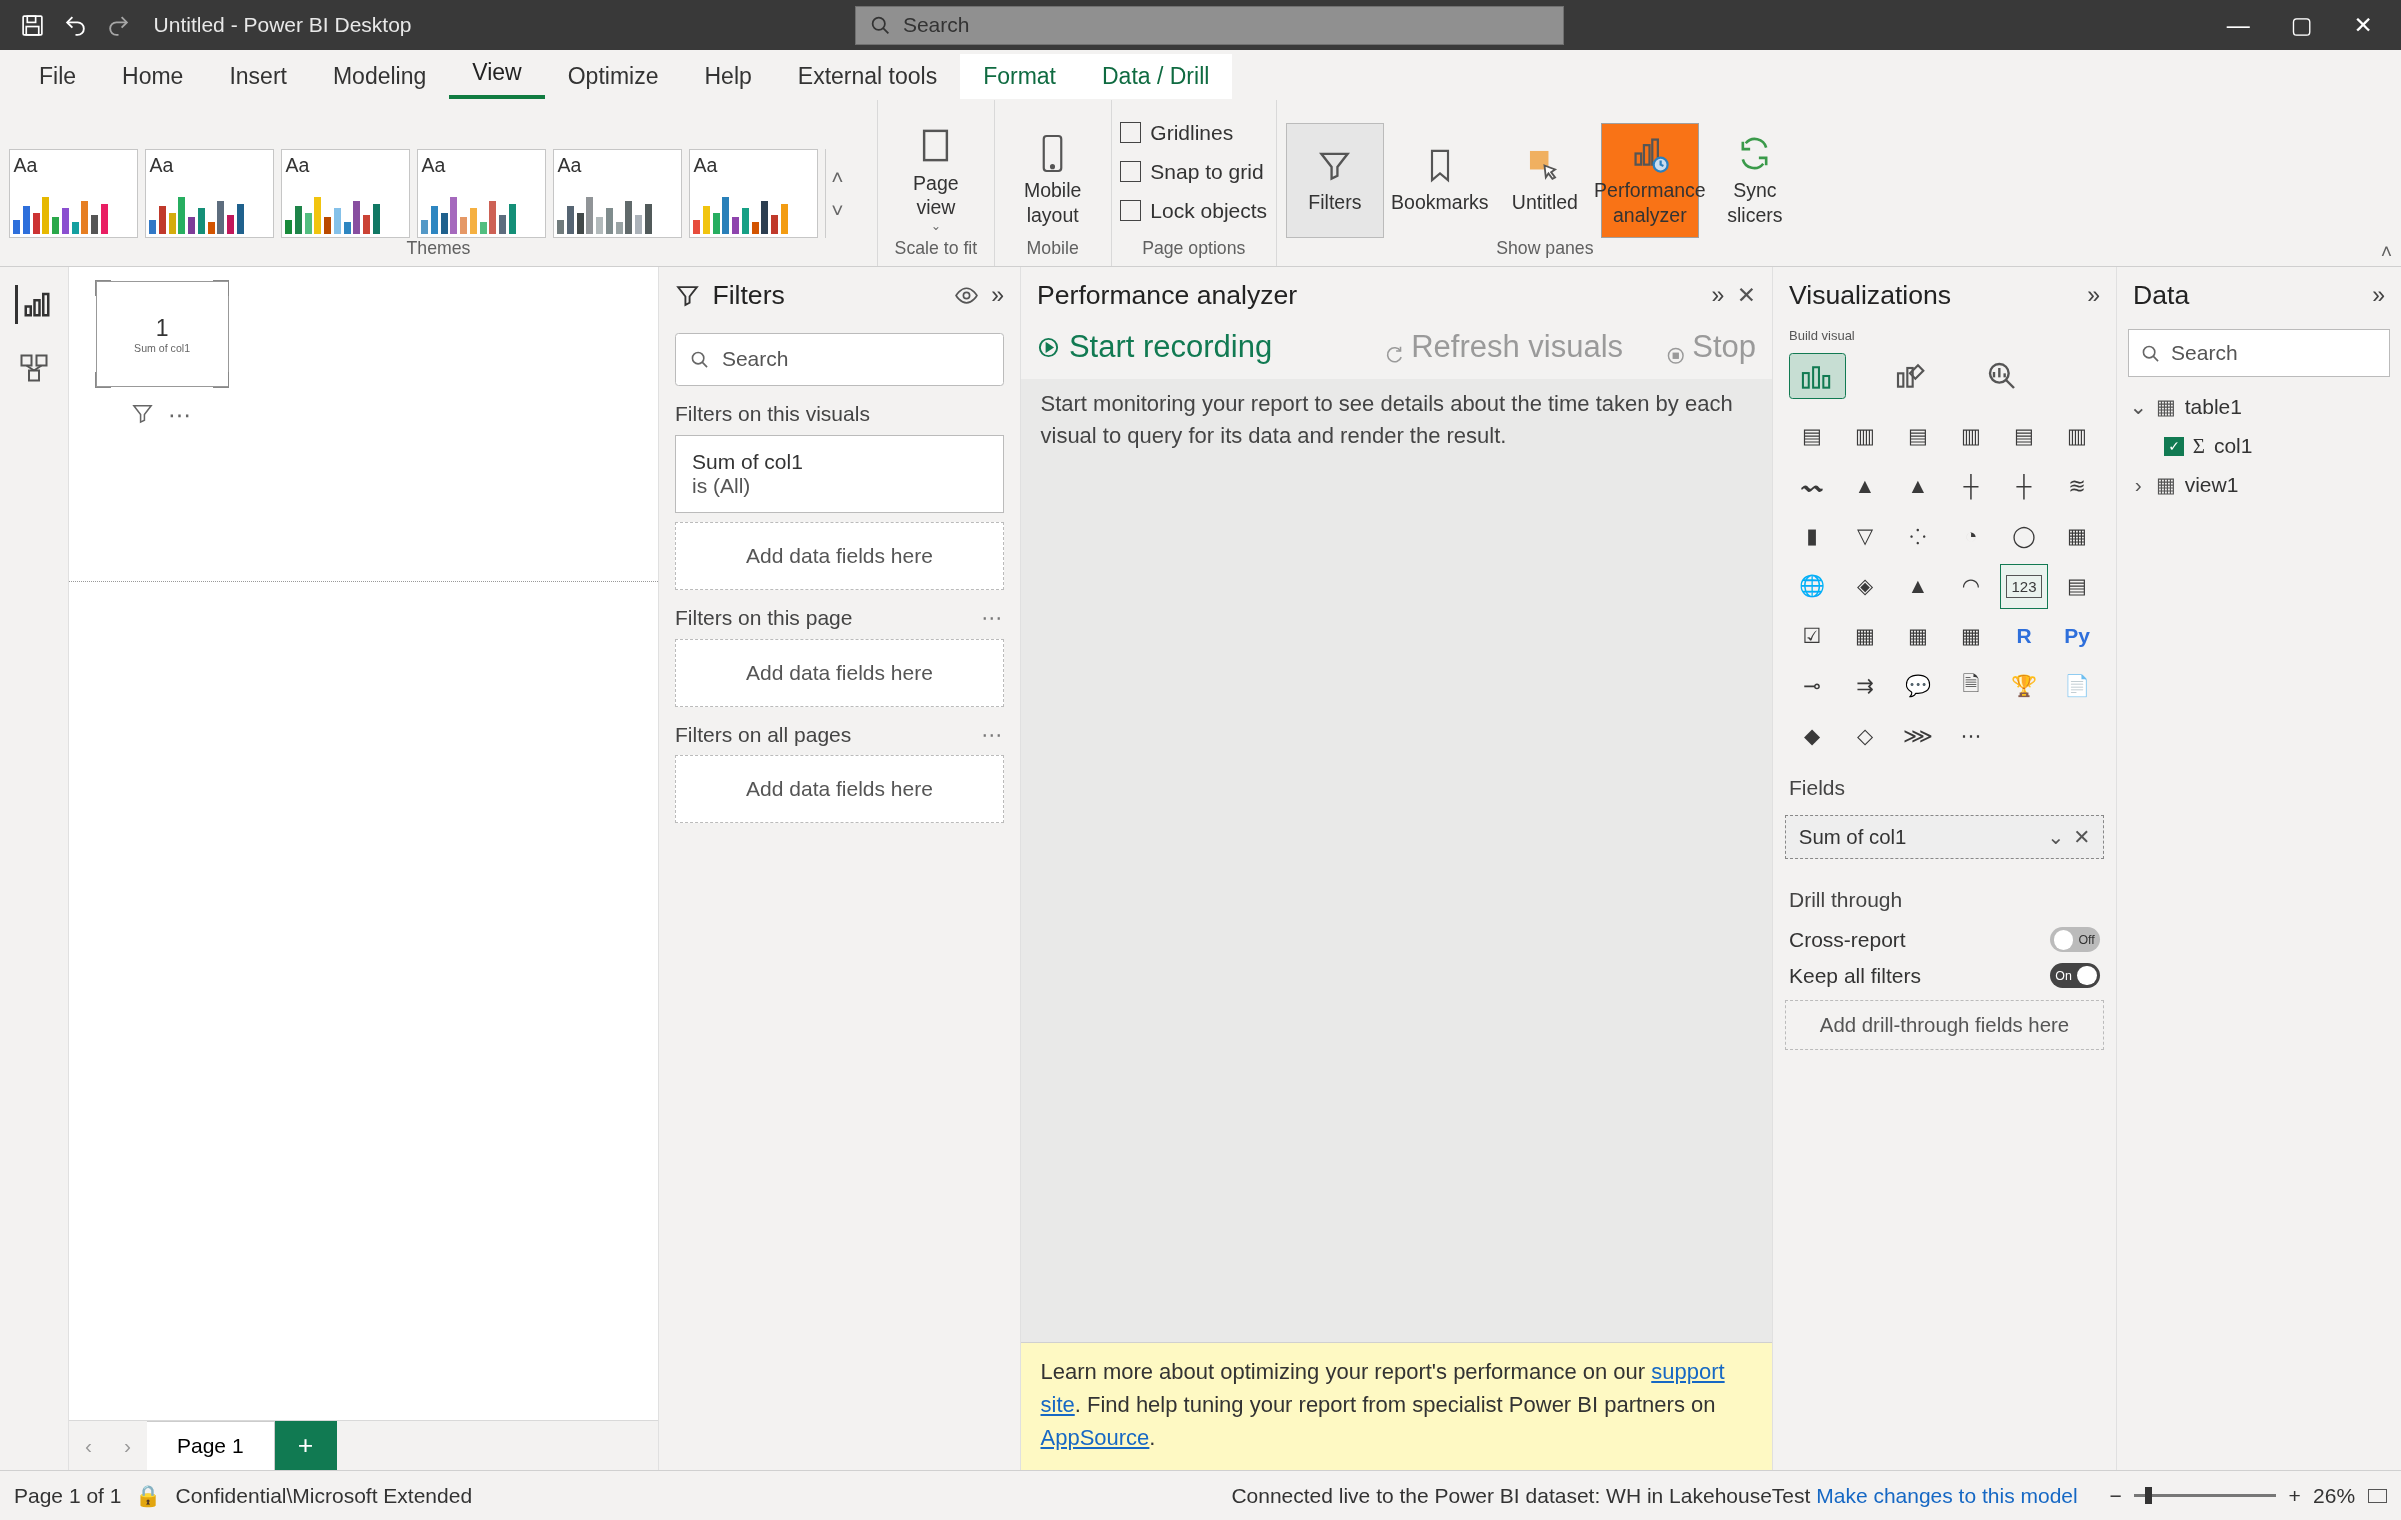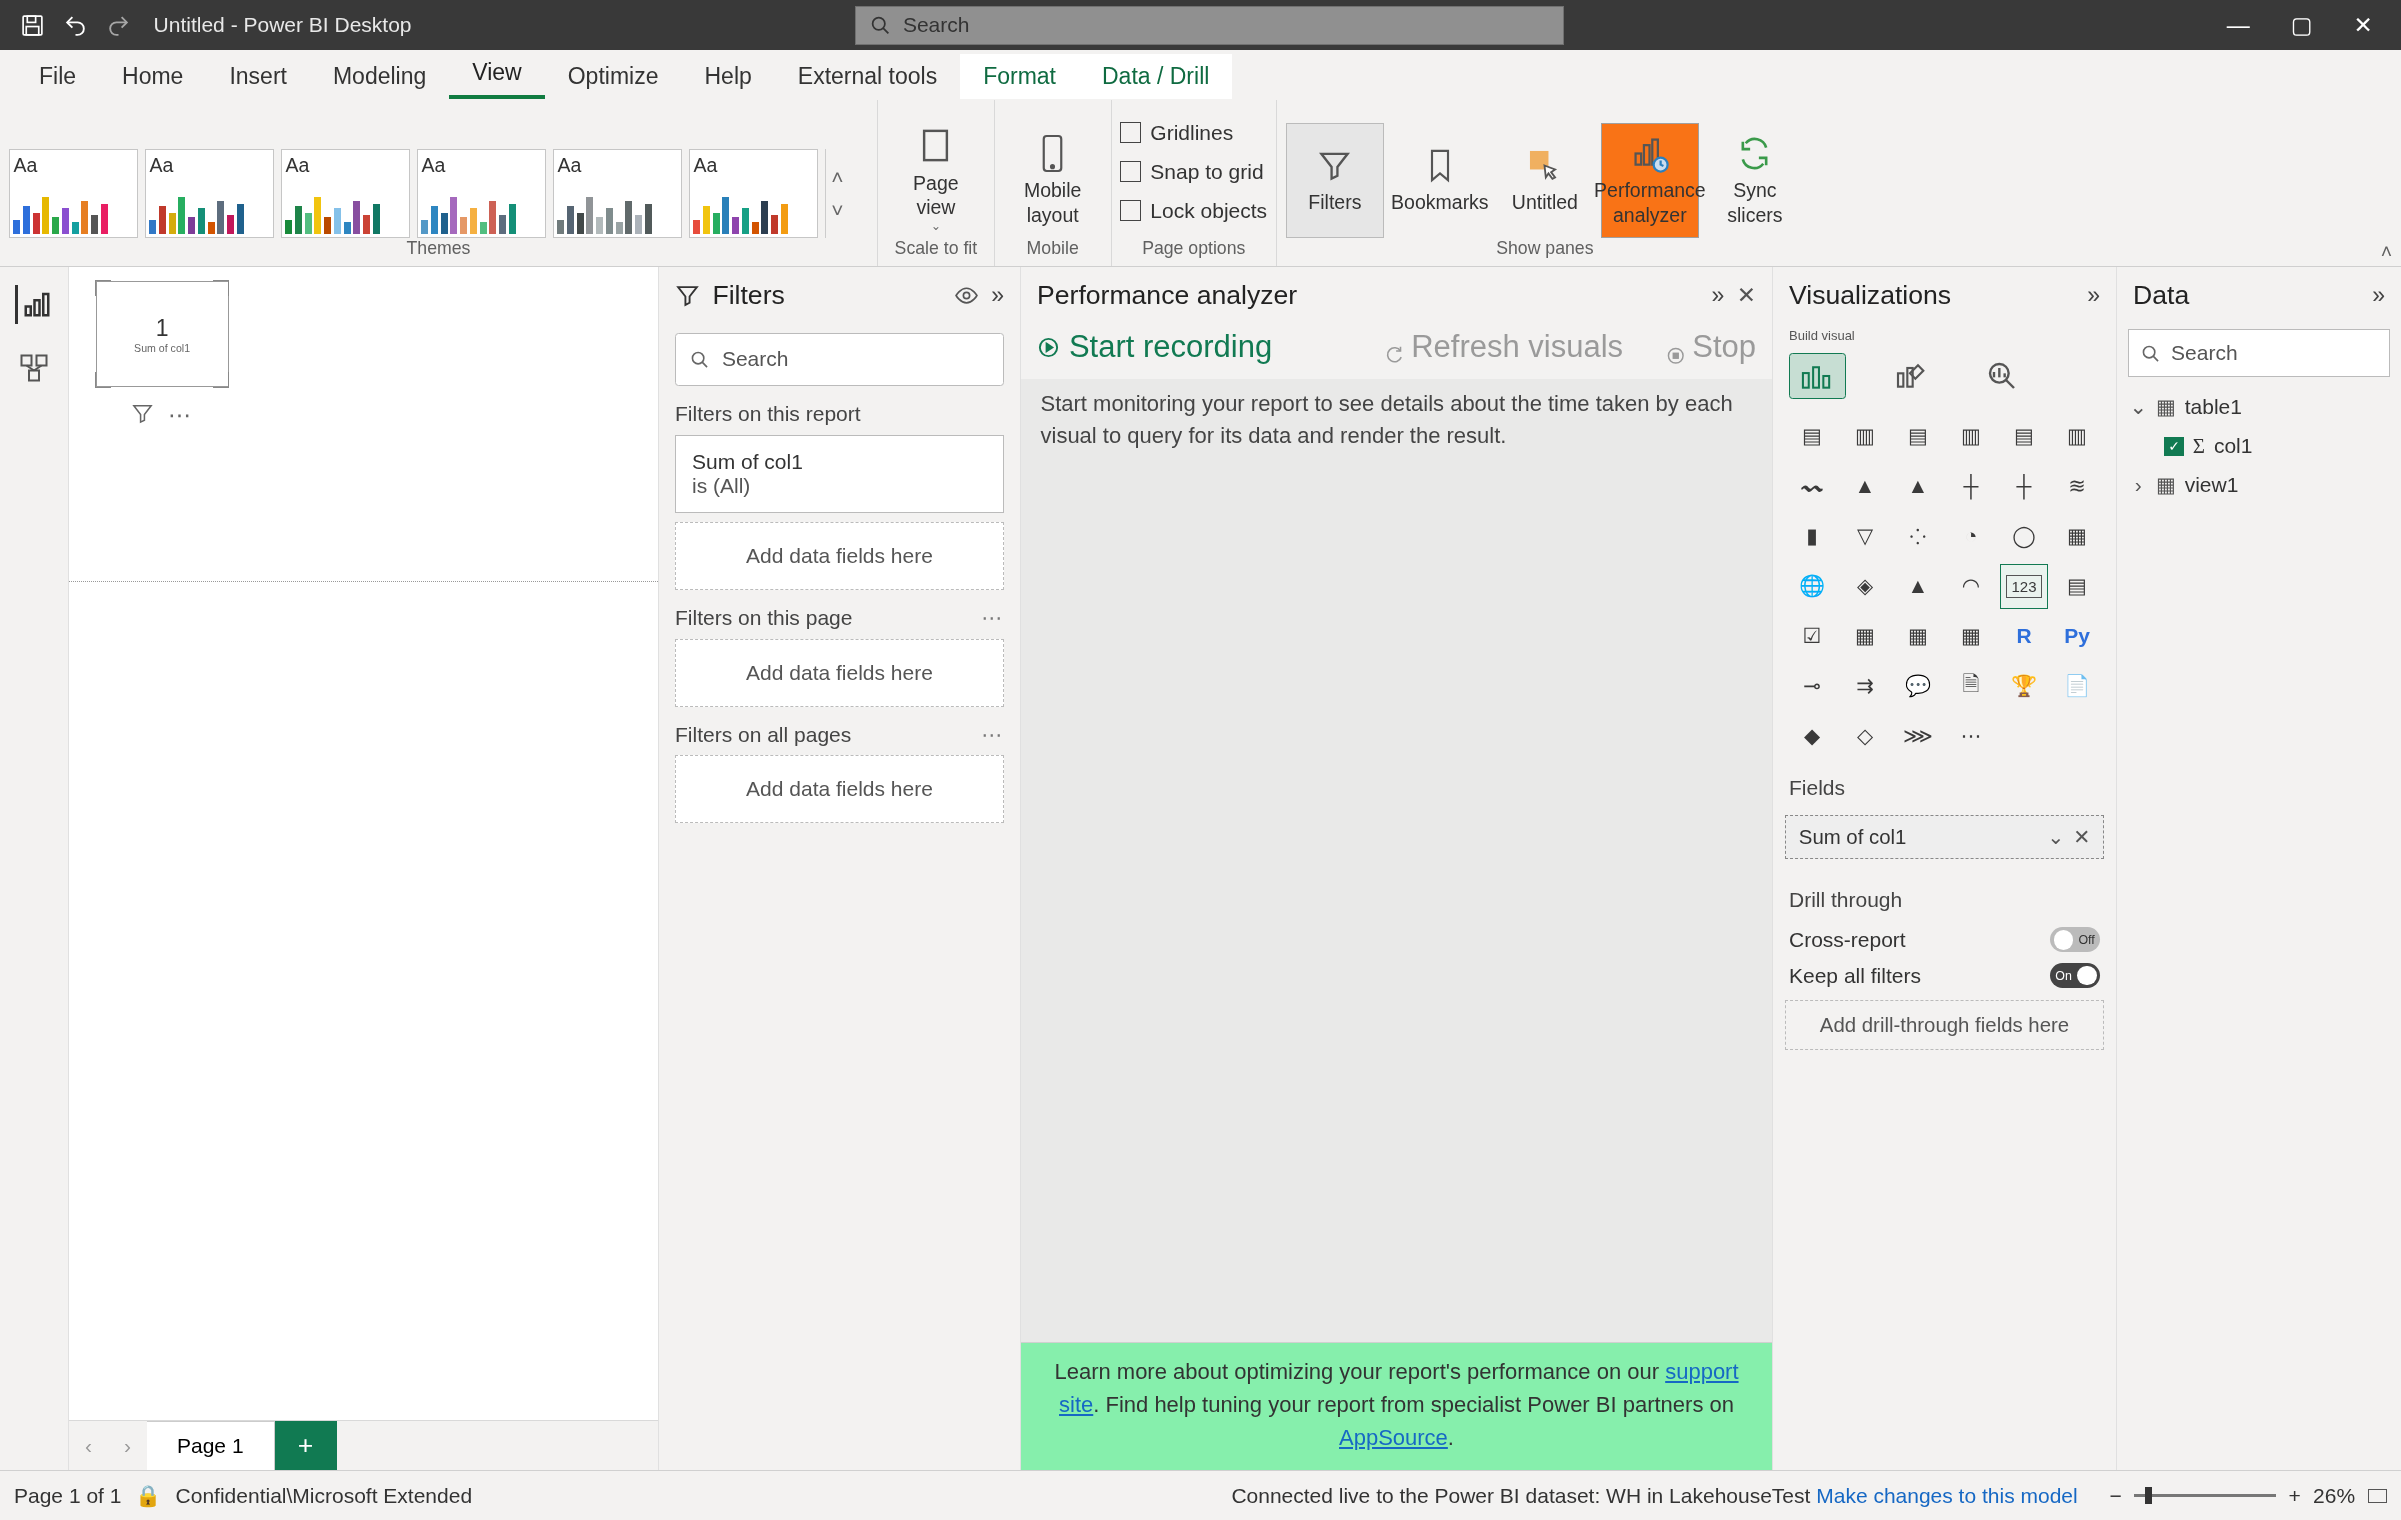--- a/index.html
+++ b/index.html
@@ -63,21 +63,21 @@
 .f-card { border:0.9px solid #bbb; background:#fff; padding: 14px 16px; font-size:21px; color:#333; }
 .f-drop { border:0.9px dashed #bbb; background:#fff; padding: 21px; text-align:center; color:#555; margin-top:8.9px; }
 .f-dots { color:#777; letter-spacing:1.8px; }
 
 .perf-pane { flex: 0 0 752px; background:#f3f2f1; display:flex; flex-direction:column;}
 .perf-pane .pane-header .close { font-size: 23px; color:#555; }
 .perf-toolbar { display:flex; align-items:center; gap: 26.6px; padding: 5.3px 16px 14px 16px; font-size:31px; }
 .perf-toolbar .rec { color:#117a52; display:flex; align-items:center; gap:8.9px;}
 .perf-toolbar .disabled { color:#9a9a9a; display:flex; align-items:flex-end; gap:7px; margin-left:auto;}
 .perf-body { flex:1; padding: 8.9px 19.5px; color:#444; font-size:22px; line-height:1.45; background:#e9e9e8; margin: 0; }
-.perf-foot { padding: 12.4px 19.5px 16px 19.5px; font-size:22px; color:#333; line-height:1.5; background:#86efac; border-top:0.9px solid #d0d0d0;text-align:center;}
+.perf-foot { padding: 12.4px 19.5px 16px 19.5px; font-size:22px; color:#333; line-height:1.5; background:#fef9c3; border-top:0.9px solid #d0d0d0;}
 .perf-foot a { color:#1668c4; text-decoration: underline; }
 
 .viz-pane { flex: 0 0 337px; }
 .viz-sub { font-size: 13px; color:#555; padding: 3.5px 16px 5.3px 16px; }
 .viz-modes { display:flex; gap:35px; padding: 5.3px 16px 8.9px 16px; }
 .viz-modes .mode { width: 57px; height: 46px; display:flex; align-items:center; justify-content:center; }
 .viz-modes .mode.sel { background:#c7ded3; border:0.9px solid #117a52; border-radius:3.5px; }
 .viz-grid { display:grid; grid-template-columns: repeat(6, 46px); gap: 7px; padding: 7px 16px; }
 .viz-grid .vg { width:46px; height:43px; display:flex; align-items:center; justify-content:center; color:#3a3a3a; font-size:21px; }
 .viz-grid .vg.sel { outline: 1.8px solid #117a52; background:#eaf3ee; }
@@ -447,21 +447,21 @@
       <div class="filters-search">
         <span class="sicon">
             <svg width="19.5" height="19.5" viewBox="0 0 24 24" fill="none" stroke="#666" stroke-width="2">
               <circle cx="10" cy="10" r="7"></circle>
               <line x1="21" y1="21" x2="15" y2="15"></line>
             </svg>
           </span>
         <span>Search</span>
       </div>
       <div class="f-section-title">
-          <span>Filters on this report</span>
+          <span>Filters on this visuals</span>
         </div>
       <div class="f-card">
         <div>Sum of col1</div>
         <div style="color:#555">is (All)</div>
       </div>
       <div class="f-drop">Add data fields here</div>
 
       <div class="f-section-title">
           <span>Filters on this page</span>
           <span class="f-dots">⋯</span>

